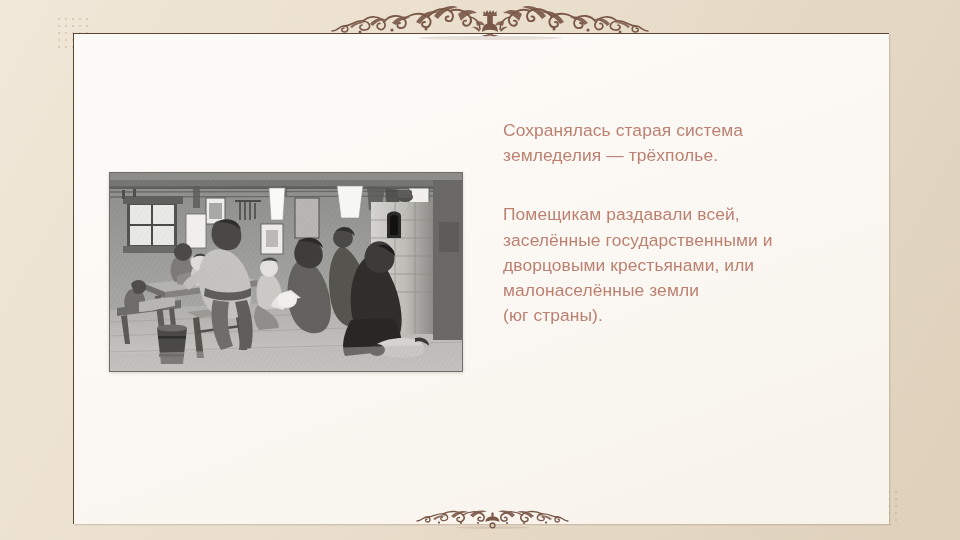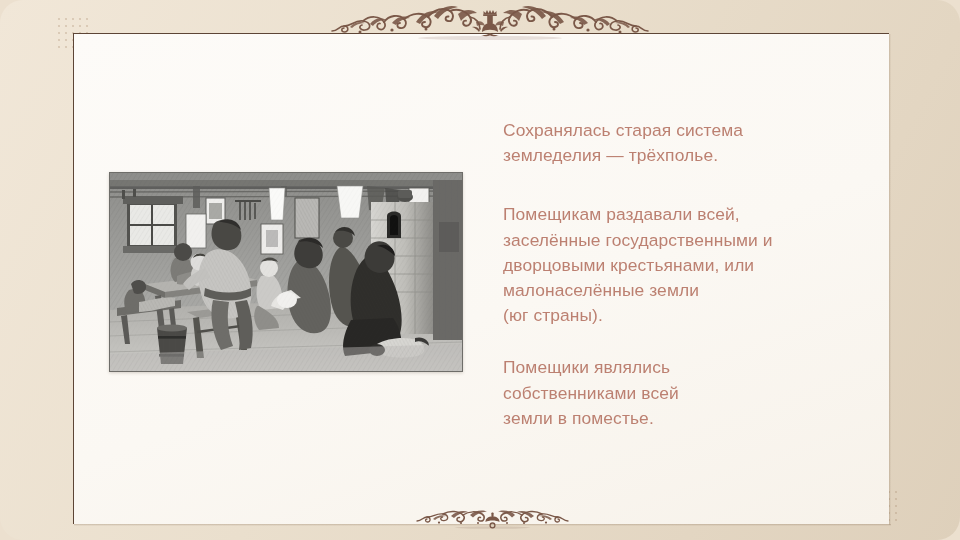--- a/index.html
+++ b/index.html
@@ -13,21 +13,20 @@
     font-family: "Liberation Sans", sans-serif;
     background: #ece0cf;
   }
 
   #slide {
     position: relative;
     width: 960px;
     height: 540px;
     background: linear-gradient(118deg, #f1e7d8 0%, #eadfcd 42%, #e3d6c2 78%, #ded0bb 100%);
     overflow: hidden;
-    border-radius: 23px;
   }
 
   
   .corner-dots {
     position: absolute;
     width: 34px;
     height: 34px;
     background-image:
       radial-gradient(circle at 2px 2px, rgba(168,138,110,0.30) 1.1px, rgba(0,0,0,0) 1.3px);
     background-size: 7px 7px;
@@ -432,18 +431,15 @@
   </div>
 
   <div id="text-column">
     <p class="para p1">Сохранялась старая система
 земледелия — трёхполье.</p>
     <p class="para p2">Помещикам раздавали всей,
 заселённые государственными и
 дворцовыми крестьянами, или
 малонаселённые земли
 (юг страны).</p>
-    <p class="para p3">Помещики являлись
-собственниками всей
-земли в поместье.</p>
   </div>
 
 </div>
 
 </body></html>

